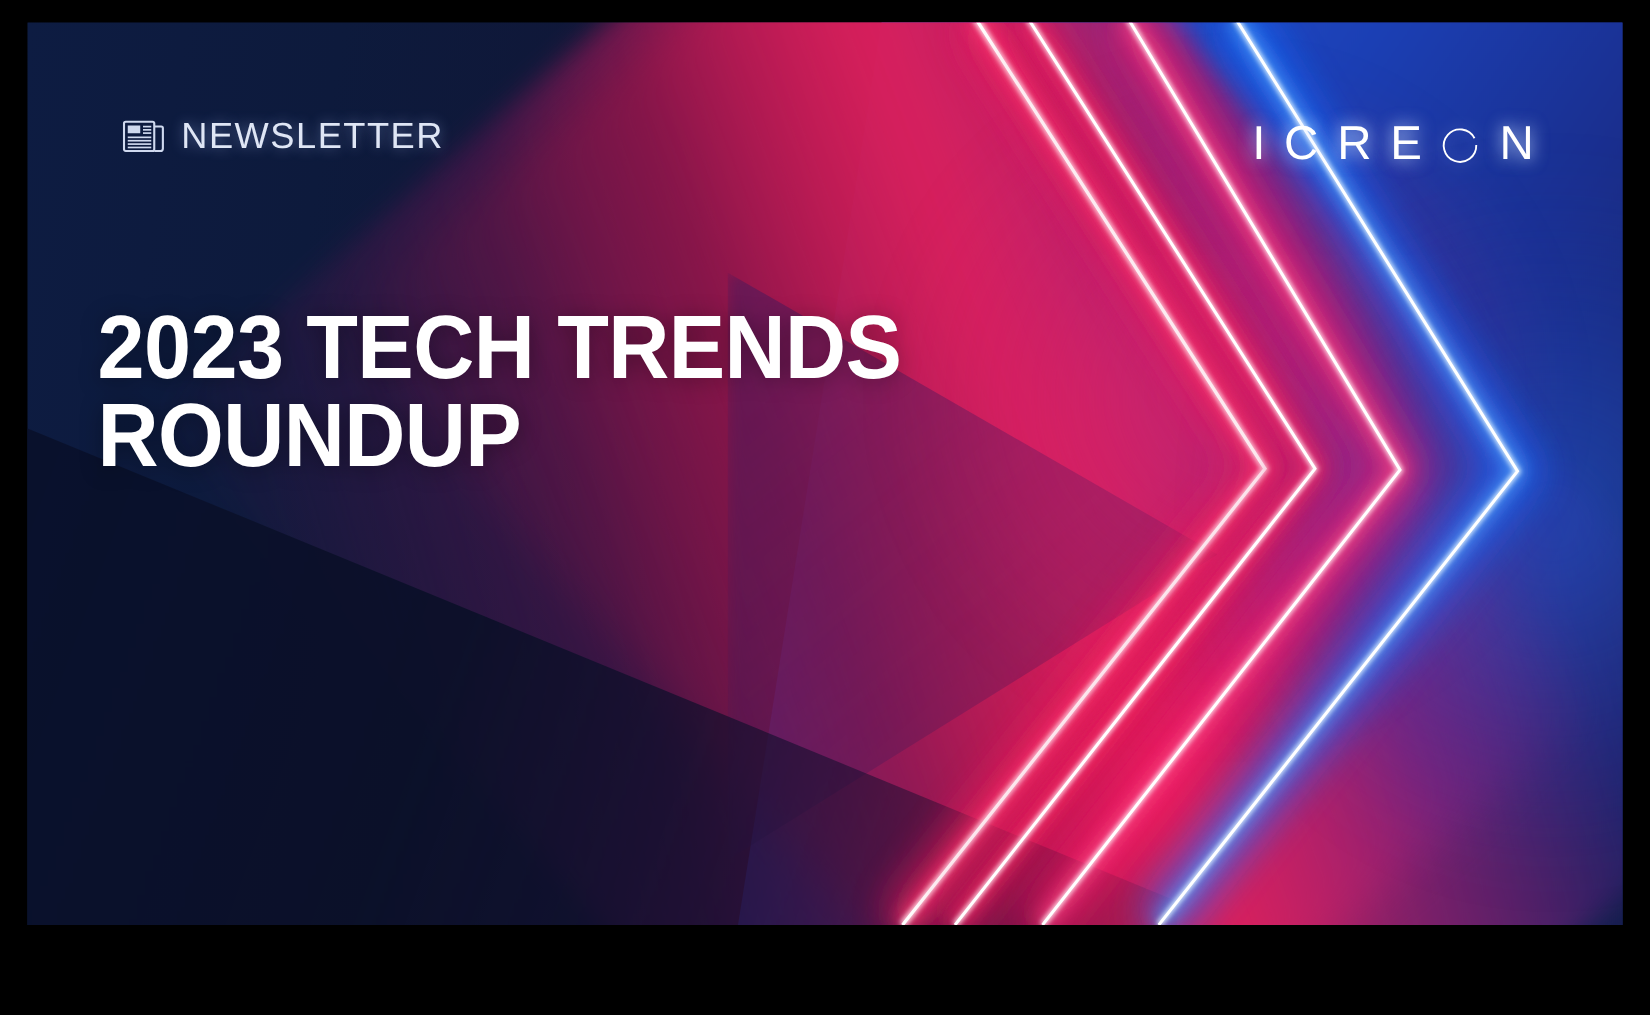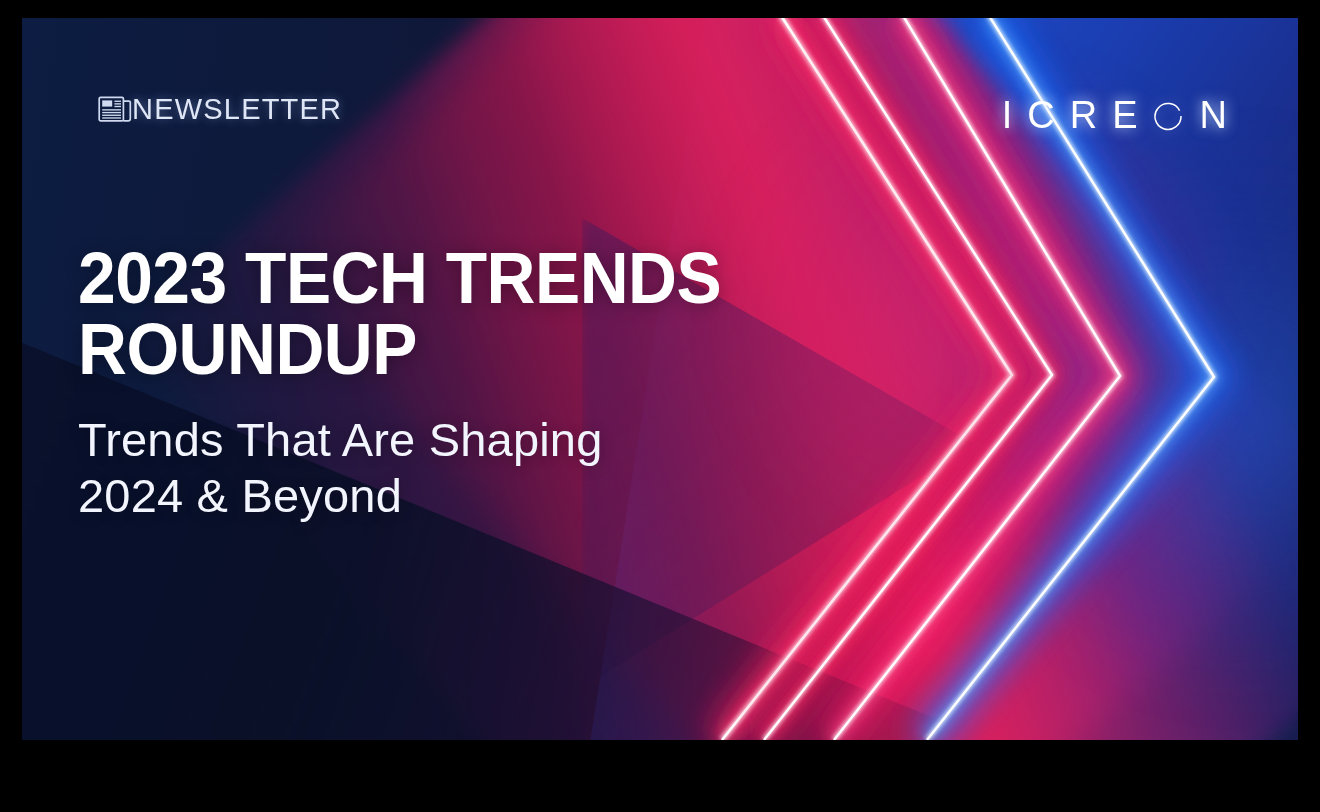--- a/index.html
+++ b/index.html
@@ -73,21 +73,21 @@
     position:absolute;left:960px;top:120px;width:520px;height:560px;
     background:radial-gradient(circle,rgba(40,110,255,.40) 0%,rgba(30,70,210,.16) 48%,rgba(0,0,0,0) 74%);
     filter:blur(26px);
   }
 
   
   .neon-svg{position:absolute;inset:0;width:100%;height:100%;}
 
   
   .hdr-left{
-    position:absolute;left:76px;top:76px;display:flex;align-items:center;
+    position:absolute;left:76px;top:76px;display:flex;align-items:center;gap:13px;
   }
   .news-icon{width:34px;height:30px;display:block;}
   .news-word{
     font-family:"Liberation Sans",sans-serif;
     font-size:29px;font-weight:300;color:#dfe6f5;letter-spacing:1.2px;
     text-shadow:0 0 10px rgba(170,195,255,.45);
     line-height:1;
   }
   .brand{
     position:absolute;right:56px;top:78px;
@@ -214,19 +214,18 @@
       </span>
       <span>N</span>
     </div>
 
     <div class="hero">
       <h1 class="hero-title">
         <span>2023 TECH TRENDS</span><br>
         <span>ROUNDUP</span>
       </h1>
       <p class="hero-sub">
-        <span>Trends That Are Shaping</span><br>
-        <span>2024 &amp; Beyond</span>
+        <br>
       </p>
     </div>
 
   </div>
 </div>
 
 </body></html>

